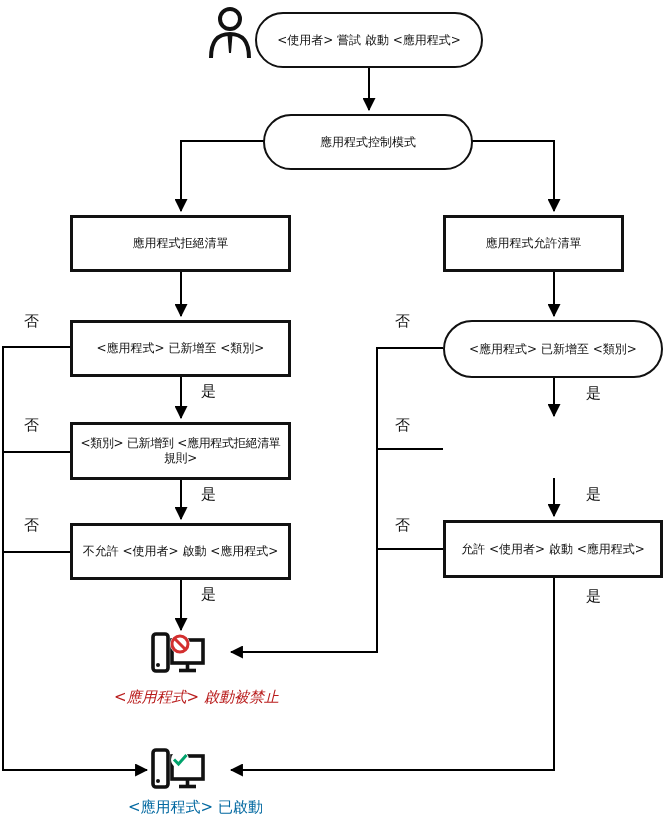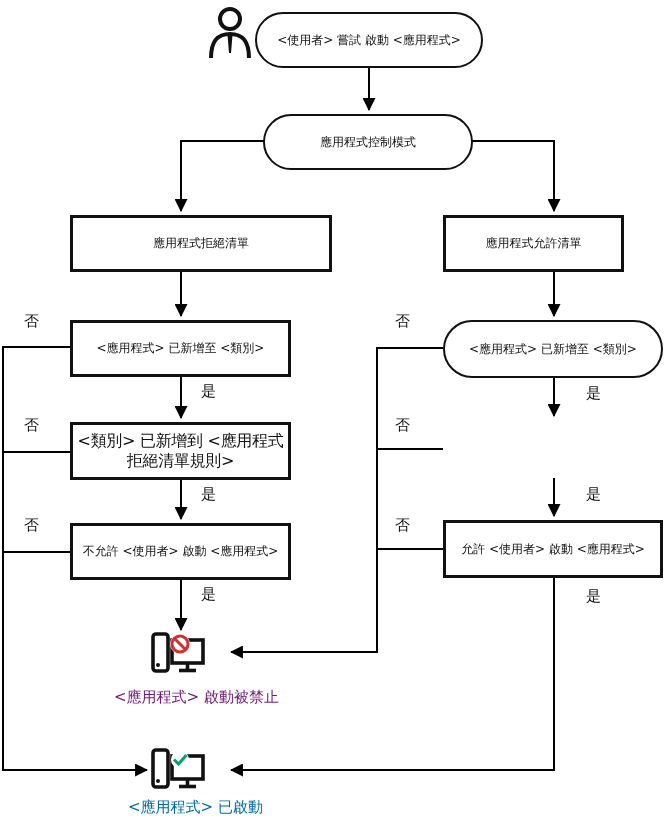--- a/index.html
+++ b/index.html
@@ -9,27 +9,27 @@
     overflow:hidden;
   }
   .layer{position:absolute;left:0;top:0;width:668px;height:832px;}
   .node{
     position:absolute;display:flex;align-items:center;justify-content:center;
     text-align:center;font-size:12px;line-height:1.25;background:#fff;
     box-sizing:border-box;padding:2px 3px;
   }
   .box{border:3px solid #111;}
   .pill{border:2px solid #111;border-radius:999px;}
-  .small{font-size:16px;letter-spacing:-0.3px;}
+  .small{font-size:12px;letter-spacing:-0.3px;}
   .edge-label{
     position:absolute;font-size:15px;color:#111;background:#fff;
     padding:0 2px;line-height:1.1;
   }
   .caption{position:absolute;font-size:15px;line-height:1.2;white-space:nowrap;}
-  .caption.blocked{color:#701a75;}
+  .caption.blocked{color:#b91c1c;font-style:italic;}
   .caption.started{color:#0369a1;}
   .icon-abs{position:absolute;}
 </style>
 </head>
 <body>
 
 <div class="canvas">
 
   <svg class="layer" viewBox="0 0 668 832">
     <defs>
@@ -65,21 +65,21 @@
   </svg>
 
   <div class="node pill" style="left:255px;top:12px;width:228px;height:56px">
     <span>&lt;使用者&gt; 嘗試 啟動 &lt;應用程式&gt;</span>
   </div>
 
   <div class="node pill" style="left:263px;top:114px;width:210px;height:56px">
     <span>應用程式控制模式</span>
   </div>
 
-  <div class="node box" style="left:70px;top:215px;width:262px;height:57px">
+  <div class="node box" style="left:70px;top:215px;width:221px;height:57px">
     <span>應用程式拒絕清單</span>
   </div>
 
   <div class="node box" style="left:443px;top:215px;width:181px;height:57px">
     <span>應用程式允許清單</span>
   </div>
 
   <div class="node box" style="left:70px;top:320px;width:221px;height:57px">
     <span>&lt;應用程式&gt; 已新增至 &lt;類別&gt;</span>
   </div>

